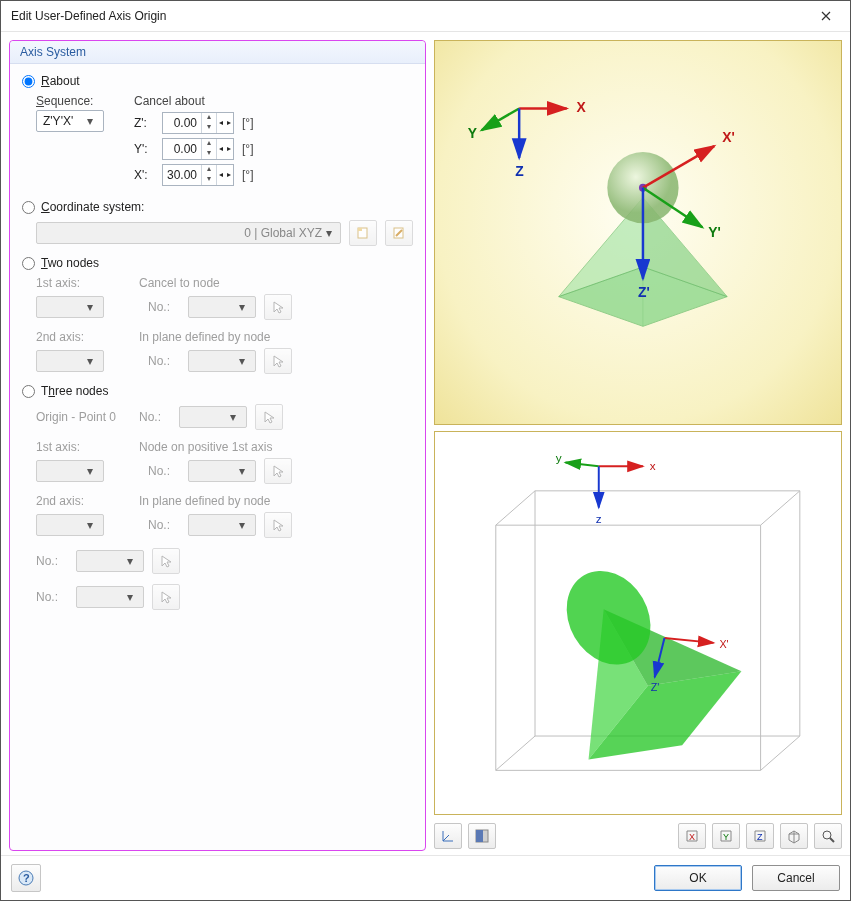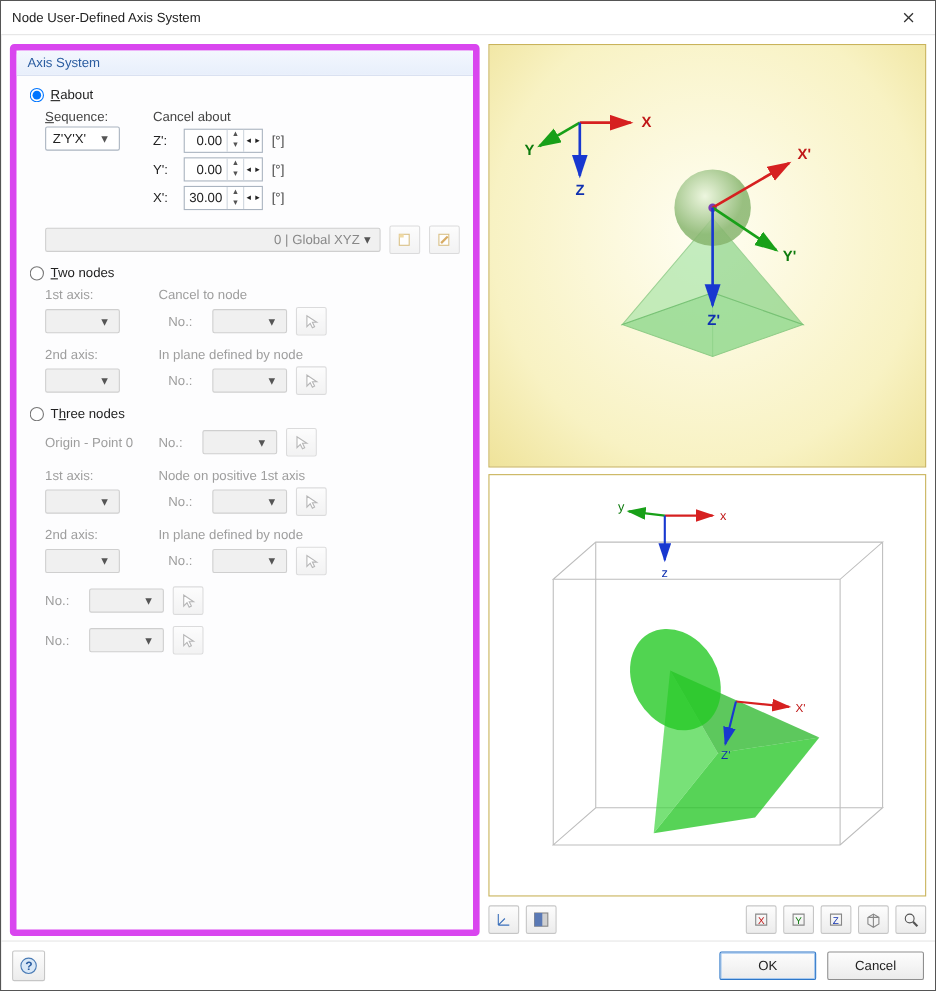--- a/index.html
+++ b/index.html
@@ -3,21 +3,21 @@
 <meta charset="utf-8">
 <style>
 html,body{margin:0;padding:0;font-family:"Segoe UI",Tahoma,sans-serif;font-size:12px;color:#222;background:#fff}
 .dialog{width:851px;height:901px;border:1px solid #555;background:#fff;display:flex;flex-direction:column;box-sizing:border-box}
 .titlebar{display:flex;align-items:center;justify-content:space-between;height:30px;padding:0 4px 0 10px;background:#fff;border-bottom:1px solid #e5e5e5}
 .titlebar .title{font-size:12px}
 .titlebar .close{width:40px;height:26px;display:flex;align-items:center;justify-content:center;cursor:default}
 .titlebar .close svg{width:10px;height:10px}
 .body{flex:1;display:flex;padding:8px 8px 4px 8px;gap:8px}
 .left{flex:0 0 410px;display:flex;flex-direction:column}
-.groupbox{border:6px solid #d946ef;border-radius:4px;padding:10px 12px 14px 12px;background:#fdfdfe;flex:1}
+.groupbox{border:1px solid #d946ef;border-radius:4px;padding:10px 12px 14px 12px;background:#fdfdfe;flex:1}
 .grouphead{font-size:12px;color:#2a5ca0;margin:-10px -12px 10px -12px;padding:4px 10px 4px 10px;background:linear-gradient(#f3f7fe,#e8effb);border-bottom:1px solid #d6def0;border-radius:4px 4px 0 0}
 .opt{display:flex;align-items:center;gap:6px;margin:2px 0 6px 0}
 .opt input[type=radio]{margin:0}
 .under{text-decoration:underline}
 .row{display:flex;align-items:center;gap:8px;margin:4px 0}
 .lbl{min-width:95px;color:#333}
 .lbl.disabled{color:#9e9e9e}
 .small-lbl{color:#444;margin-bottom:2px}
 .combo,.num,.mini-combo{height:22px;border:1px solid #aab4c0;background:#fff;display:flex;align-items:center;box-sizing:border-box}
 .combo{width:305px;padding:0 4px;color:#888;justify-content:flex-end;border-radius:2px}
@@ -46,21 +46,21 @@
 .axis-letter{font-weight:bold;font-size:14px}
 svg{display:block}
 input[type=radio]{width:13px;height:13px}
 </style>
 </head>
 <body>
 
 <div class="dialog">
 
   <div class="titlebar">
-    <div class="title">Node User-Defined Axis System</div>
+    <div class="title">Edit User-Defined Axis Origin</div>
     <div class="close">
       <svg viewBox="0 0 10 10">
           <path d="M1 1 L9 9 M9 1 L1 9" stroke="#333" stroke-width="1.2"></path>
         </svg>
     </div>
   </div>
 
   <div class="body">
 
     <div class="left">
@@ -122,20 +122,24 @@
                   <div class="lr">
                     <div>◂</div>
                     <div>▸</div>
                   </div>
                 </div>
               <span class="unit">[°]</span>
             </div>
           </div>
         </div>
 
+        <label class="opt">
+          <input type="radio" name="mode" style="">
+          <span><span class="under">C</span>oordinate system:</span>
+        </label>
         <div class="section row">
           <div class="combo disabled">
             <span>0  |  Global XYZ</span>
             <span class="chev">▾</span>
           </div>
           <div class="icon-btn disabled">
               <svg width="14" height="14">
                 <rect x="2" y="2" width="9" height="10" fill="#fff" stroke="#c49a3a"></rect>
                 <path d="M2 2 L6 2 L6 5 L2 5 Z" fill="#e8c36a"></path>
               </svg>

